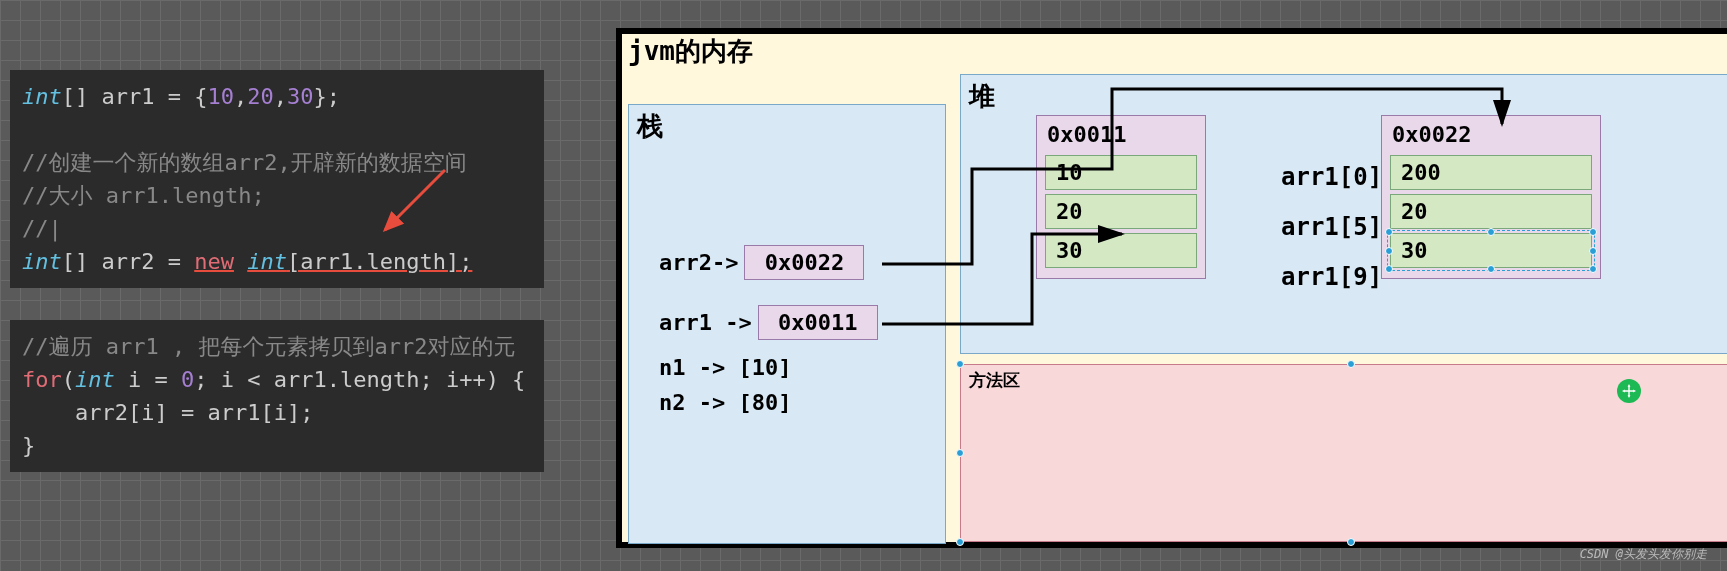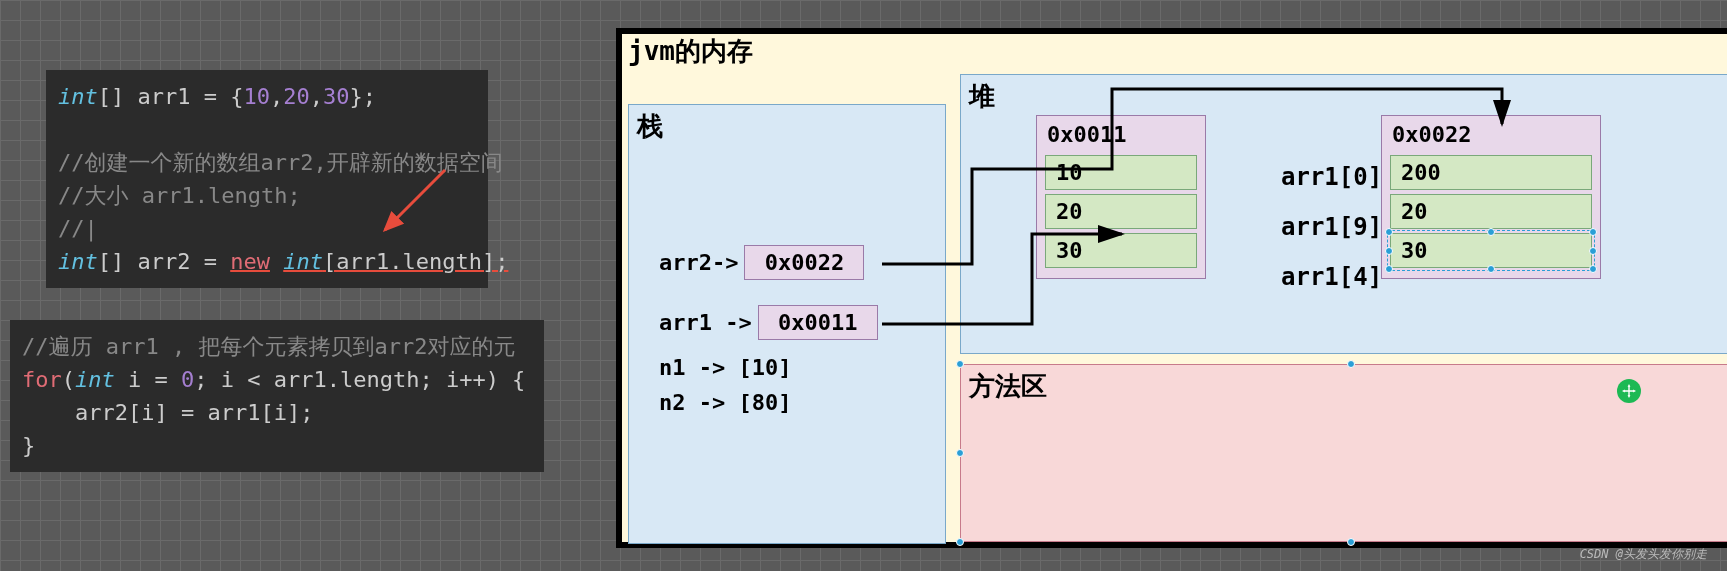--- a/index.html
+++ b/index.html
@@ -15,21 +15,21 @@
 }
 .code-block {
   position: absolute;
   background: #2b2b2b;
   color: #ccc;
   font-size: 22px;
   padding: 10px 12px;
   line-height: 1.5;
   white-space: pre;
 }
-.cb1 { left: 10px; top: 70px;  width: 442px; margin-left: 36px; }
+.cb1 { left: 10px; top: 70px;  width: 534px; }
 .cb2 { left: 10px; top: 320px; width: 534px; }
 
 .tok-type  { color: #63c0e0; font-style: italic; }
 .tok-num   { color: #a57fd1; }
 .tok-comment { color: #888; }
 .tok-key   { color: #e06c75; }
 .tok-hl    { text-decoration: underline; text-decoration-color: #e74c3c; text-decoration-thickness: 2px; }
 
 .jvm-box {
   position: absolute;
@@ -84,21 +84,21 @@
   font-weight: bold;
 }
 
 .method-box {
   position: absolute;
   left: 338px; top: 330px;
   width: 782px; height: 178px;
   background: #f8d8d8;
   border: 1px solid #c77a8a;
 }
-.method-title { position: absolute; left: 8px; top: 4px; font-size: 26px; font-weight: bold; }
+.method-title { position: absolute; left: 8px; top: 4px; font-size: 17px; font-weight: bold; }
 
 .sel-handle { width: 8px; height: 8px; background: #2a9fd6; border: 1px solid #fff; border-radius: 50%; position: absolute; }
 .sel-box { border: 1px dashed #2a9fd6; position: absolute; }
 
 .move-icon {
   position: absolute;
   width: 24px; height: 24px;
   background: #1db954;
   border-radius: 50%;
   display: flex; align-items: center; justify-content: center;
@@ -157,22 +157,22 @@
     <div class="heap-title">堆</div>
 
     <div class="heap-obj" style="left:75px;top:40px;width:170px">
       <div class="heap-addr">0x0011</div>
       <div class="heap-cell">10</div>
       <div class="heap-cell">20</div>
       <div class="heap-cell">30</div>
     </div>
 
     <div class="heap-idx" style="left:320px;top:88px">arr1[0]</div>
-    <div class="heap-idx" style="left:320px;top:138px">arr1[9]</div>
-    <div class="heap-idx" style="left:320px;top:188px">arr1[4]</div>
+    <div class="heap-idx" style="left:320px;top:138px">arr1[5]</div>
+    <div class="heap-idx" style="left:320px;top:188px">arr1[9]</div>
 
     <div class="heap-obj" style="left:420px;top:40px;width:220px">
       <div class="heap-addr">0x0022</div>
       <div class="heap-cell">200</div>
       <div class="heap-cell">20</div>
       <div class="heap-cell" style="position:relative">
         <span>30</span>
         <div class="sel-box" style="left:-4px;top:-4px;right:-4px;bottom:-4px"></div>
         <div class="sel-handle" style="left:-6px;top:-6px"></div>
         <div class="sel-handle" style="left:50%;top:-6px;margin-left:-4px"></div>

